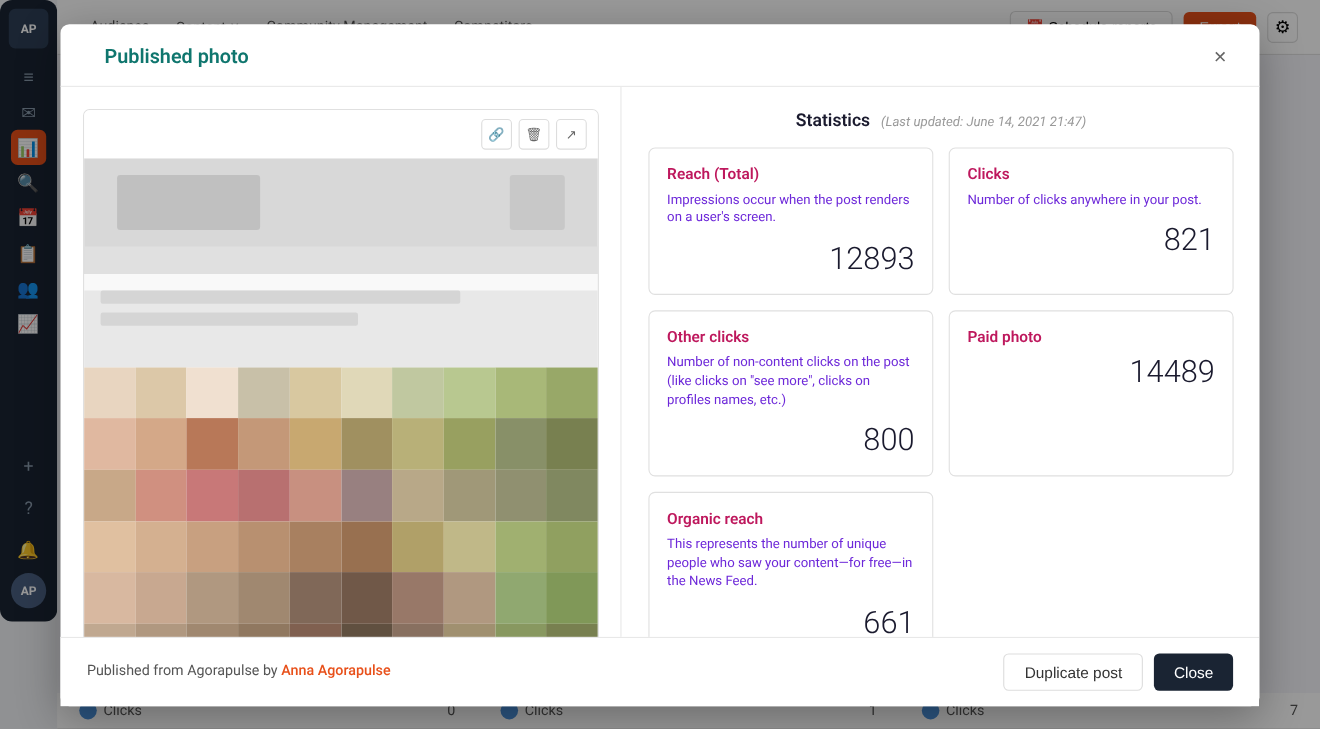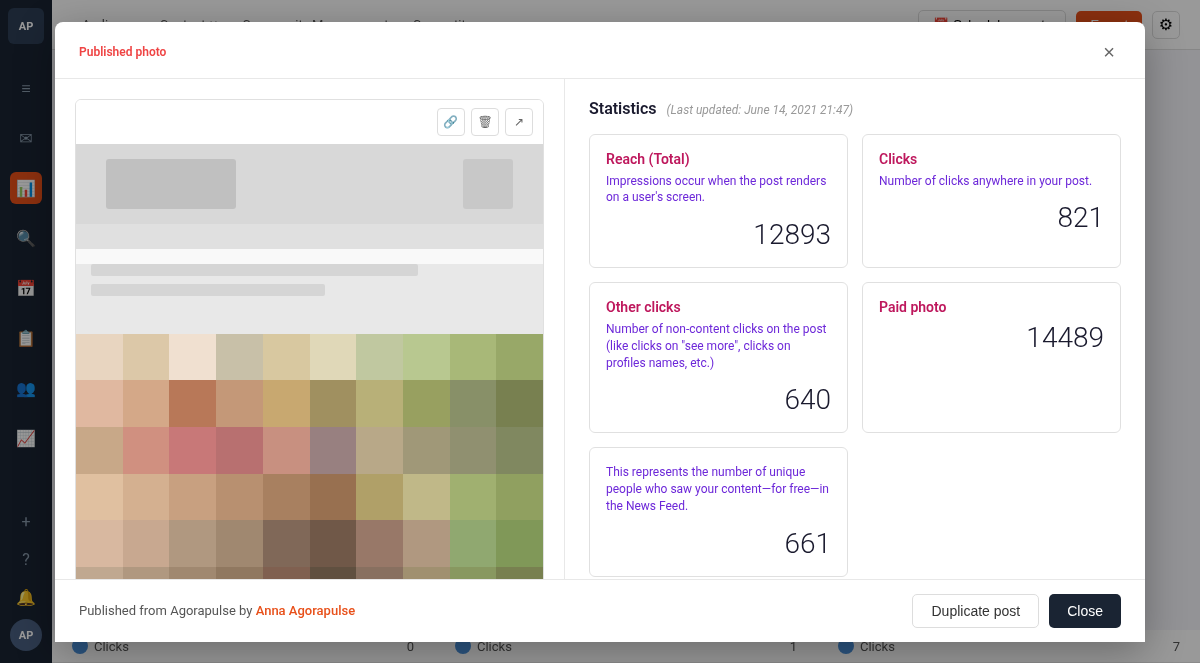--- a/index.html
+++ b/index.html
@@ -21,28 +21,29 @@
       border-bottom: 1px solid #e0e0e0;
       display: flex;
       align-items: center;
       padding: 0 20px;
       z-index: 1;
     }
     .bg-sidebar {
       position: absolute;
       top: 0; left: 0;
       width: 52px;
-      height: 663px;
+      height: 565px;
       background: #1a2433;
       z-index: 1;
       display: flex;
       flex-direction: column;
       align-items: center;
       padding-top: 8px;
-      gap: 18px;
+      gap: 0;
+      border-radius: 11px;
     }
     .sidebar-logo {
       width: 36px;
       height: 36px;
       background: #2d3f56;
       border-radius: 6px;
       display: flex; align-items: center; justify-content: center;
       margin-bottom: 10px;
     }
     .sidebar-icon {
@@ -116,23 +117,24 @@
     }
 
     .modal-header {
       display: flex;
       align-items: center;
       justify-content: space-between;
       padding: 18px 24px 14px;
       border-bottom: 1px solid #e8e8e8;
     }
     .modal-title {
-      font-size: 12px;
+      font-size: 18px;
       font-weight: 600;
-      color: #ef4444;
+      color: #0f766e;
+      margin-left: 16px;
     }
     .modal-close-btn {
       background: none;
       border: none;
       cursor: pointer;
       font-size: 20px;
       color: #666;
       line-height: 1;
       padding: 2px 6px;
     }
@@ -180,20 +182,21 @@
 
     
     .modal-right {
       flex: 1;
       padding: 20px 24px;
       overflow-y: auto;
     }
 
     .stats-header {
       margin-bottom: 16px;
+      text-align: center;
     }
     .stats-title {
       font-size: 16px;
       font-weight: 600;
       color: #1a1a2e;
       display: inline;
     }
     .stats-updated {
       font-size: 12px;
       color: #999;
@@ -456,29 +459,30 @@
 
           <div class="stat-card">
             <div class="stat-card-title">Clicks</div>
             <div class="stat-card-desc">Number of clicks anywhere in your post.</div>
             <div class="stat-card-value">821</div>
           </div>
 
           <div class="stat-card">
             <div class="stat-card-title">Other clicks</div>
             <div class="stat-card-desc">Number of non-content clicks on the post (like clicks on "see more", clicks on profiles names, etc.)</div>
-            <div class="stat-card-value">640</div>
+            <div class="stat-card-value">800</div>
           </div>
 
           <div class="stat-card">
             <div class="stat-card-title">Paid photo</div>
             <div class="stat-card-value">14489</div>
           </div>
 
           <div class="stat-card">
+            <div class="stat-card-title">Organic reach</div>
             <div class="stat-card-desc">This represents the number of unique people who saw your content—for free—in the News Feed.</div>
             <div class="stat-card-value">661</div>
           </div>
 
         </div>
       </div>
 
     </div>
 
     <div class="modal-footer">

